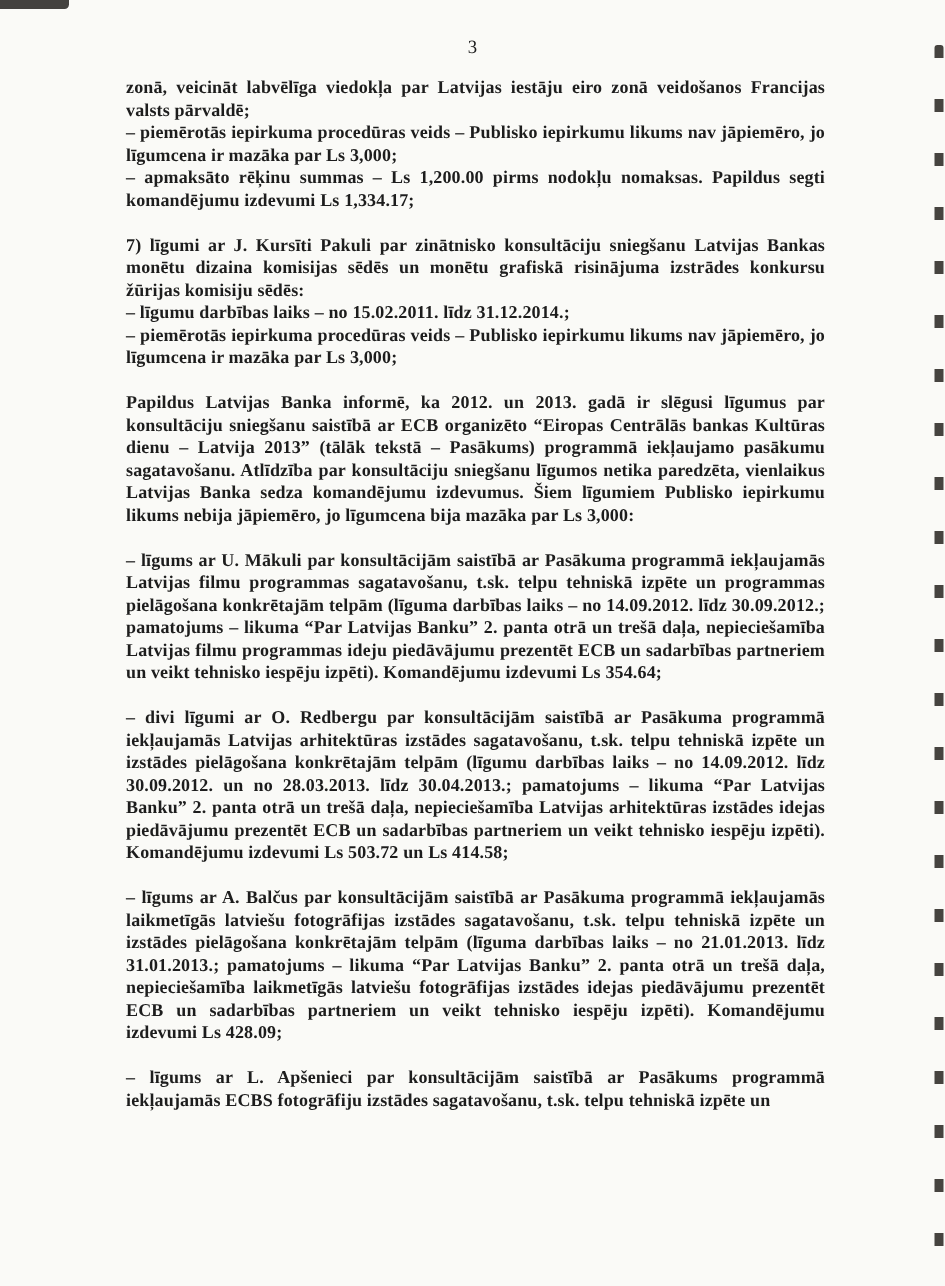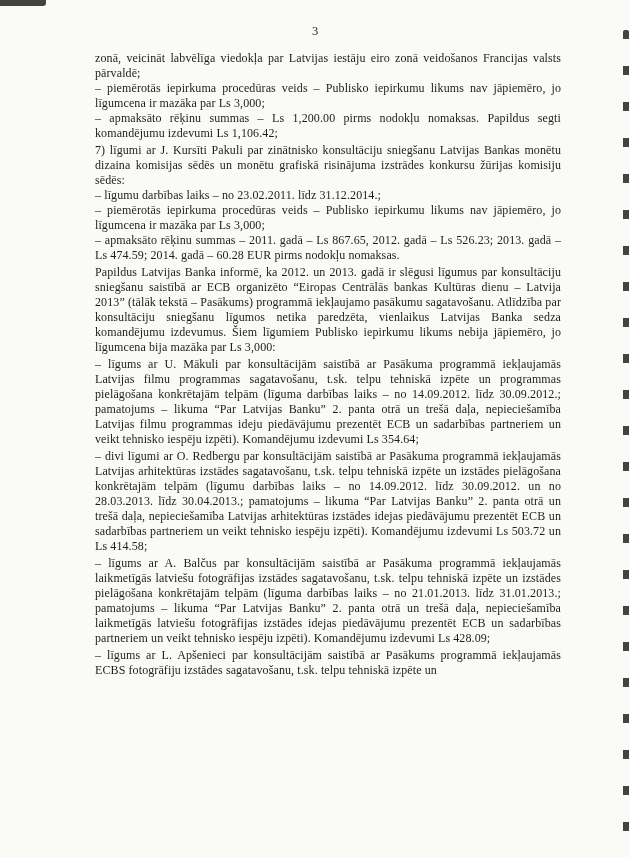--- a/index.html
+++ b/index.html
@@ -20,29 +20,30 @@
     position: absolute;
     top: 24px;
     left: 0;
     width: 630px;
     text-align: center;
     font-size: 12.5px;
   }
   .text-block {
     position: absolute;
     top: 51px;
-    left: 95px;
+    left: 84px;
     width: 466px;
     font-size: 12px;
     line-height: 15px;
     text-align: justify;
     letter-spacing: 0.1px;
+    font-weight: bold;
   }
   .para { margin: 0; }
-  .para.gap { margin-top: 2px; }
+  .para.gap { margin-top: 15px; }
   
   .corner-artifact {
     position: absolute;
     top: 0;
     left: 0;
     width: 46px;
     height: 6px;
     background: #44423f;
     border-radius: 0 0 3px 0;
   }
@@ -66,25 +67,24 @@
 <div class="page">
 
   <div class="corner-artifact"></div>
   <div class="edge-artifacts"></div>
 
   <div class="page-number">3</div>
 
   <div class="text-block">
     <p class="para">zonā, veicināt labvēlīga viedokļa par Latvijas iestāju eiro zonā veidošanos Francijas valsts pārvaldē;</p>
     <p class="para">– piemērotās iepirkuma procedūras veids – Publisko iepirkumu likums nav jāpiemēro, jo līgumcena ir mazāka par Ls 3,000;</p>
-    <p class="para">– apmaksāto rēķinu summas – Ls 1,200.00 pirms nodokļu nomaksas. Papildus segti komandējumu izdevumi Ls 1,106.42;</p>
+    <p class="para">– apmaksāto rēķinu summas – Ls 1,200.00 pirms nodokļu nomaksas. Papildus segti komandējumu izdevumi Ls 1,334.17;</p>
     <p class="para gap">7) līgumi ar J. Kursīti Pakuli par zinātnisko konsultāciju sniegšanu Latvijas Bankas monētu dizaina komisijas sēdēs un monētu grafiskā risinājuma izstrādes konkursu žūrijas komisiju sēdēs:</p>
-    <p class="para">– līgumu darbības laiks – no 23.02.2011. līdz 31.12.2014.;</p>
+    <p class="para">– līgumu darbības laiks – no 15.02.2011. līdz 31.12.2014.;</p>
     <p class="para">– piemērotās iepirkuma procedūras veids – Publisko iepirkumu likums nav jāpiemēro, jo līgumcena ir mazāka par Ls 3,000;</p>
-    <p class="para">– apmaksāto rēķinu summas – 2011. gadā – Ls 867.65, 2012. gadā – Ls 526.23; 2013. gadā – Ls 474.59; 2014. gadā – 60.28 EUR pirms nodokļu nomaksas.</p>
     <p class="para gap">Papildus Latvijas Banka informē, ka 2012. un 2013. gadā ir slēgusi līgumus par konsultāciju sniegšanu saistībā ar ECB organizēto “Eiropas Centrālās bankas Kultūras dienu – Latvija 2013” (tālāk tekstā – Pasākums) programmā iekļaujamo pasākumu sagatavošanu. Atlīdzība par konsultāciju sniegšanu līgumos netika paredzēta, vienlaikus Latvijas Banka sedza komandējumu izdevumus. Šiem līgumiem Publisko iepirkumu likums nebija jāpiemēro, jo līgumcena bija mazāka par Ls 3,000:</p>
     <p class="para gap">– līgums ar U. Mākuli par konsultācijām saistībā ar Pasākuma programmā iekļaujamās Latvijas filmu programmas sagatavošanu, t.sk. telpu tehniskā izpēte un programmas pielāgošana konkrētajām telpām (līguma darbības laiks – no 14.09.2012. līdz 30.09.2012.; pamatojums – likuma “Par Latvijas Banku” 2. panta otrā un trešā daļa, nepieciešamība Latvijas filmu programmas ideju piedāvājumu prezentēt ECB un sadarbības partneriem un veikt tehnisko iespēju izpēti). Komandējumu izdevumi Ls 354.64;</p>
     <p class="para gap">– divi līgumi ar O. Redbergu par konsultācijām saistībā ar Pasākuma programmā iekļaujamās Latvijas arhitektūras izstādes sagatavošanu, t.sk. telpu tehniskā izpēte un izstādes pielāgošana konkrētajām telpām (līgumu darbības laiks – no 14.09.2012. līdz 30.09.2012. un no 28.03.2013. līdz 30.04.2013.; pamatojums – likuma “Par Latvijas Banku” 2. panta otrā un trešā daļa, nepieciešamība Latvijas arhitektūras izstādes idejas piedāvājumu prezentēt ECB un sadarbības partneriem un veikt tehnisko iespēju izpēti). Komandējumu izdevumi Ls 503.72 un Ls 414.58;</p>
     <p class="para gap">– līgums ar A. Balčus par konsultācijām saistībā ar Pasākuma programmā iekļaujamās laikmetīgās latviešu fotogrāfijas izstādes sagatavošanu, t.sk. telpu tehniskā izpēte un izstādes pielāgošana konkrētajām telpām (līguma darbības laiks – no 21.01.2013. līdz 31.01.2013.; pamatojums – likuma “Par Latvijas Banku” 2. panta otrā un trešā daļa, nepieciešamība laikmetīgās latviešu fotogrāfijas izstādes idejas piedāvājumu prezentēt ECB un sadarbības partneriem un veikt tehnisko iespēju izpēti). Komandējumu izdevumi Ls 428.09;</p>
     <p class="para gap">– līgums ar L. Apšenieci par konsultācijām saistībā ar Pasākums programmā iekļaujamās ECBS fotogrāfiju izstādes sagatavošanu, t.sk. telpu tehniskā izpēte un</p>
   </div>
 
 </div>
 
 </body></html>

